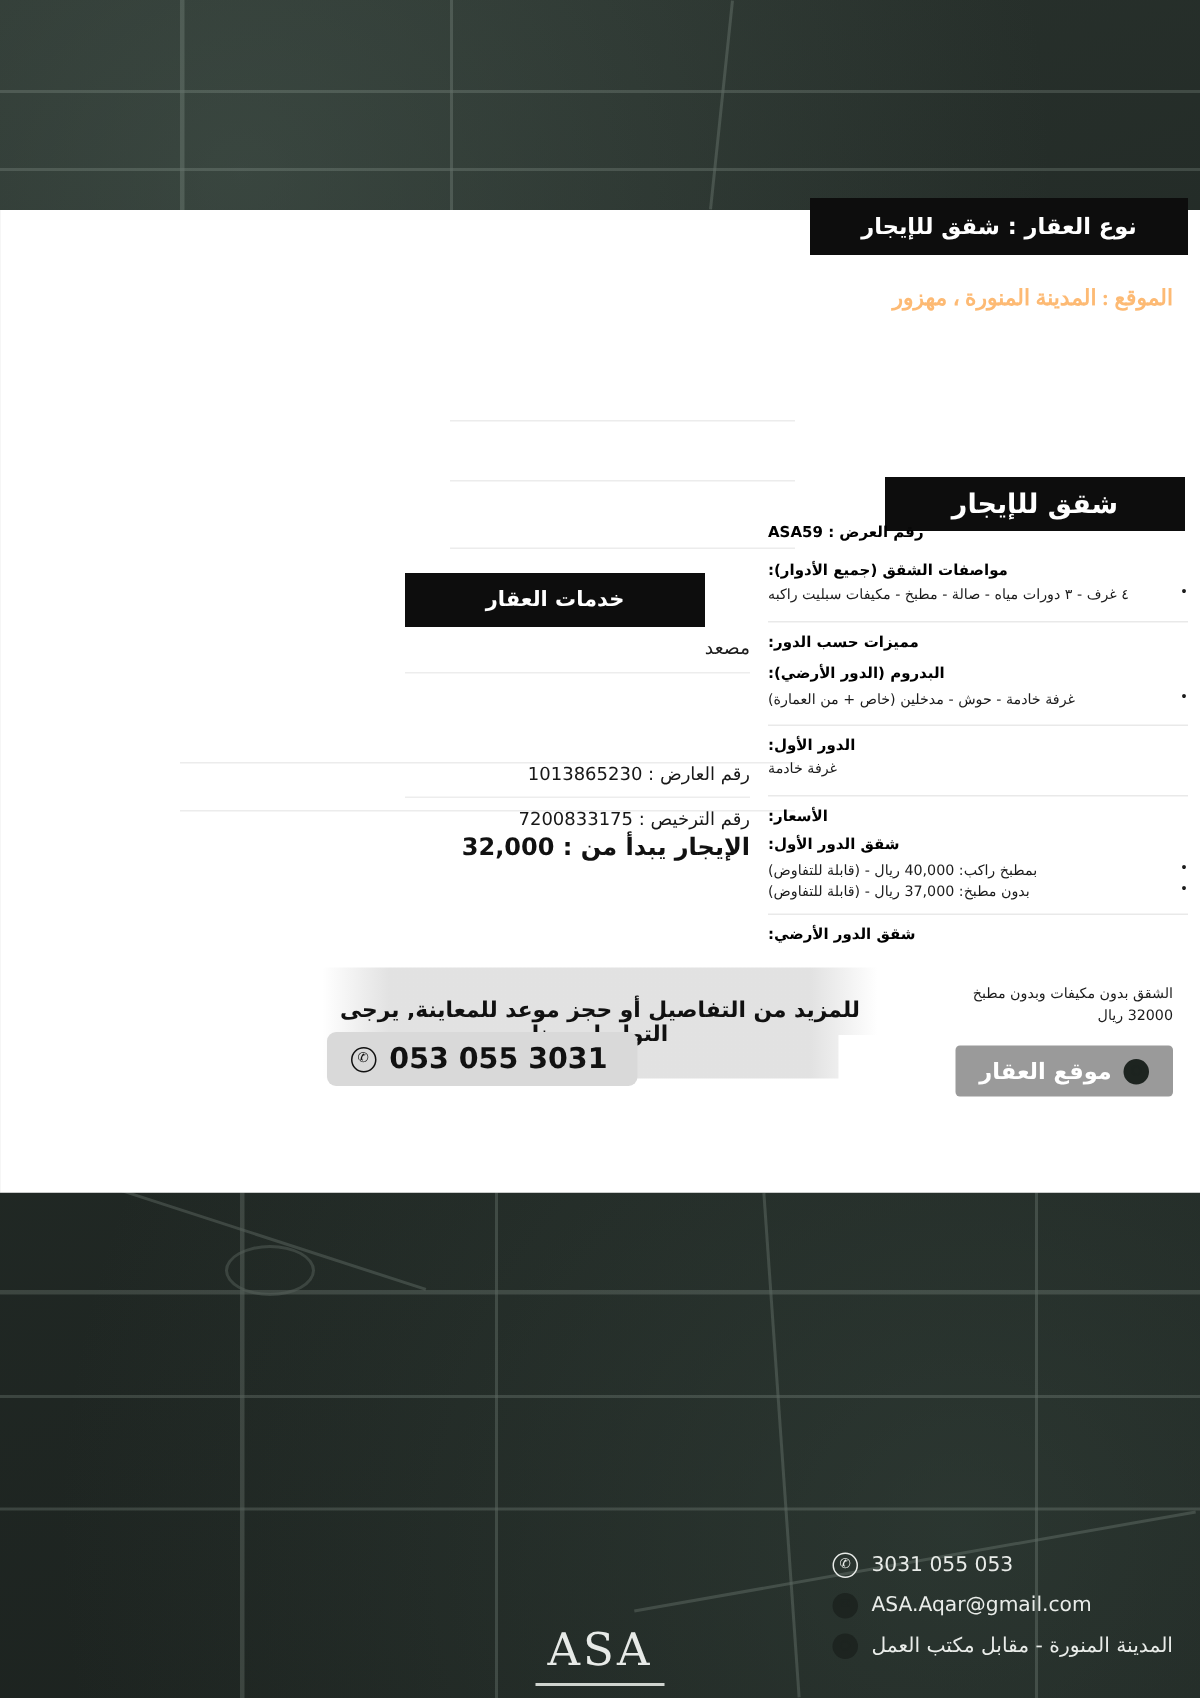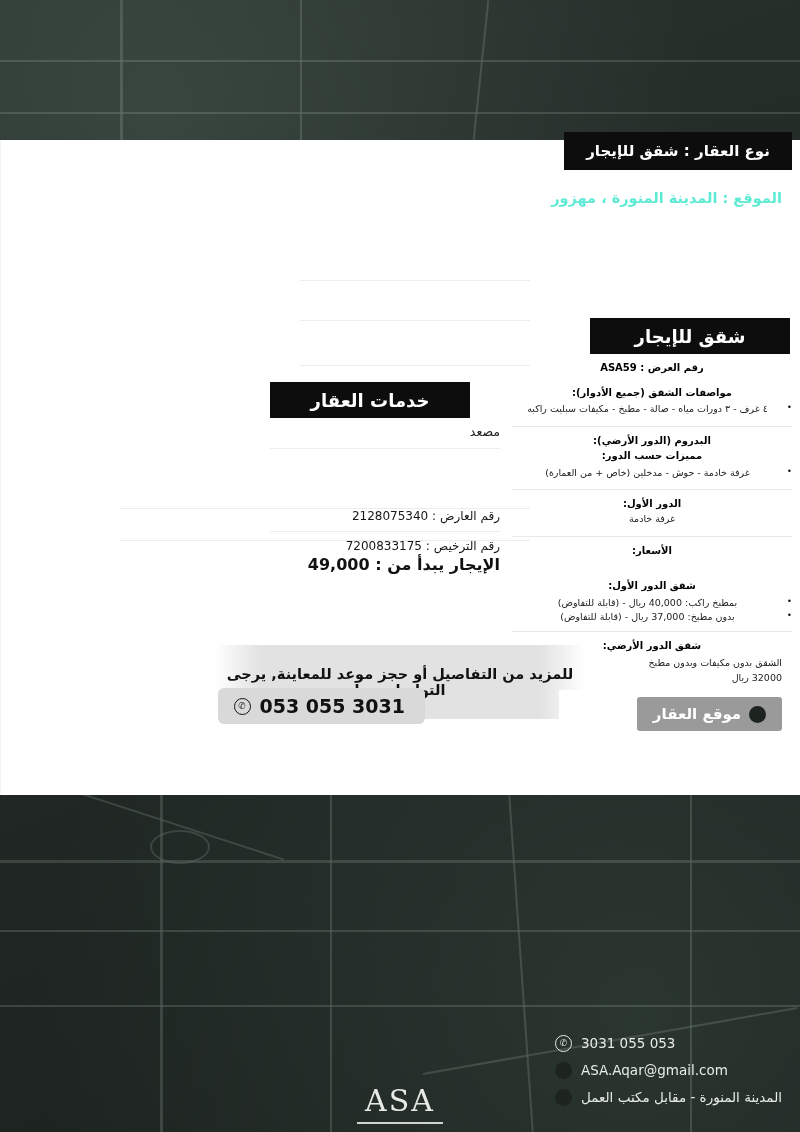--- a/index.html
+++ b/index.html
@@ -46,35 +46,35 @@
   .ribbon {
     position: absolute;
     background: #0d0d0d;
     color: #ffffff;
     display: flex;
     align-items: center;
     justify-content: center;
     font-weight: bold;
     letter-spacing: .2px;
   }
-  #ribbon-type  { right: 8px;  top: 132px; width: 228px; height: 38px; font-size: 15px; margin-left: 24px; }
+  #ribbon-type  { right: 8px;  top: 132px; width: 252px; height: 38px; font-size: 15px; margin-left: 24px; }
   #ribbon-rent  { right: 10px; top: 318px; width: 200px; height: 36px; font-size: 18px; }
-  #ribbon-serv  { right: 330px; top: 382px; width: 200px; height: 36px; font-size: 18px; }
+  #ribbon-serv  { right: 330px; top: 382px; width: 200px; height: 36px; font-size: 14px; }
 
   .loc-line {
     position: absolute; right: 18px; top: 190px;
-    font-size: 14.5px; color: #5eead4; font-weight: 600;
+    font-size: 14.5px; color: #fdba74; font-weight: 600; font-family: Liberation Serif, serif;
   }
 
   
   .col-right {
     position: absolute;
-    right: 8px; top: 360px;
+    right: 8px; top: 348px;
     width: 280px;
-    text-align: center;
+    text-align: left;
     color: #1b1b1b;
     font-size: 9.5px;
     line-height: 1.55;
   }
   .col-right .sect { margin-bottom: 9px; }
   .col-right .t { font-weight: bold; font-size: 10px; color: #000; }
   .col-right .rule { border-top: 1px solid #e9e9e9; margin: 6px 0 6px auto; width: 100%; }
   .col-right ul { margin: 2px 0 0; padding: 0; list-style: none; }
   .col-right li { position: relative; padding-right: 9px; }
   .col-right li:before {
@@ -225,40 +225,40 @@
   <div class="sect">
     <div class="t">مواصفات الشقق (جميع الأدوار):</div>
     <ul>
       <li>٤ غرف - ٣ دورات مياه - صالة - مطبخ - مكيفات سبليت راكبه</li>
     </ul>
   </div>
 
   <div class="rule"></div>
 
   <div class="sect">
+    <div class="t">مميزات حسب الدور:</div>
     <div class="t" style="margin-top:6px">البدروم (الدور الأرضي):</div>
-    <div class="t">مميزات حسب الدور:</div>
     <ul>
       <li>غرفة خادمة - حوش -  مدخلين (خاص + من العمارة)</li>
     </ul>
   </div>
 
   <div class="rule"></div>
 
   <div class="sect">
     <div class="t">الدور الأول:</div>
     <div>غرفة خادمة</div>
   </div>
 
   <div class="rule"></div>
 
   <div class="sect">
     <div class="t">الأسعار:</div>
 
-    <div class="t" style="margin-top:20px">شقق الدور الأول:</div>
+    <div class="t" style="margin-top:4px">شقق الدور الأول:</div>
     <ul>
       <li>بمطبخ راكب: 40,000 ريال - (قابلة للتفاوض)</li>
       <li>بدون مطبخ: 37,000 ريال - (قابلة للتفاوض)</li>
     </ul>
 
     <div class="rule"></div>
 
     <div class="t">شقق الدور الأرضي:</div>
   </div>
 </div>
@@ -270,26 +270,26 @@
   <span class="ic solid">◉</span>
   <span>موقع العقار</span>
 </div>
 
 <div class="col-mid">
   <div>مصعد</div>
   <div class="rule"></div>
 </div>
 
 <div class="meta">
-  <div>رقم العارض : 2128075340</div>
+  <div>رقم العارض : 1013865230</div>
   <div class="rule"></div>
   <div>رقم الترخيص : 7200833175</div>
 </div>
 
-<div class="rent-from">الإيجار يبدأ من : 49,000</div>
+<div class="rent-from">الإيجار يبدأ من : 32,000</div>
 
 <div class="cta-note">للمزيد من التفاصيل أو حجز موعد للمعاينة, يرجى التواصل معنا</div>
 
 <div class="phone-pill">
   <span class="ic">✆</span>
   <span>053 055 3031</span>
 </div>
 
 <div class="qr" id="qr-green">
   <div class="cells" style="grid-template-columns: repeat(21, 1fr); width: 100%; height: 100%;">

